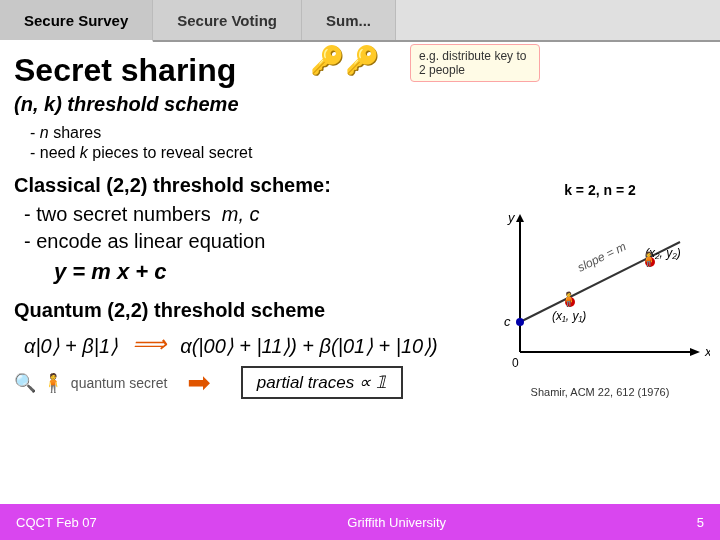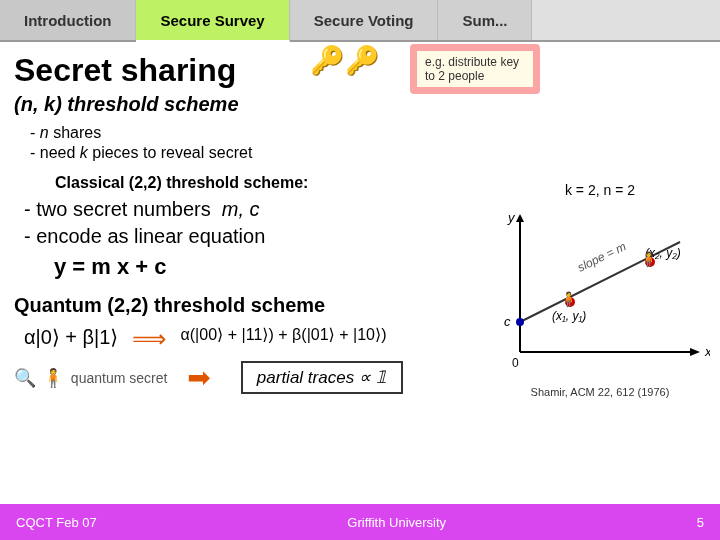--- a/index.html
+++ b/index.html
@@ -68,36 +68,36 @@
       font-size: 16px;
       margin-left: 16px;
       margin-bottom: 2px;
     }
     .bullet em {
       font-style: italic;
     }
 
     
     .classical-title {
-      font-size: 16px;
+      font-size: 20px;
       font-weight: bold;
       margin-top: 12px;
       margin-bottom: 6px;
-      margin-left: 41px;
     }
 
     .classical-body {
       font-size: 20px;
       margin-left: 10px;
       margin-bottom: 4px;
     }
     .classical-body em { font-style: italic; }
 
     .equation {
       font-size: 22px;
+      font-style: italic;
       font-weight: bold;
       margin-left: 40px;
       margin-top: 6px;
     }
 
     
     .quantum-title {
       font-size: 20px;
       font-weight: bold;
       margin-top: 14px;
@@ -107,24 +107,25 @@
     .cleve-ref {
       font-size: 13px;
       text-align: center;
       color: #333;
       margin-bottom: 6px;
     }
 
     
     .math-row {
       display: flex;
-      align-items: flex-start;
+      align-items: flex-end;
       gap: 14px;
       margin: 8px 0 8px 10px;
       font-size: 18px;
+      font-style: italic;
     }
 
     
     .bottom-bar {
       position: absolute;
       bottom: 0;
       left: 0;
       width: 720px;
       height: 36px;
       background: #d946ef;
@@ -144,21 +145,21 @@
       width: 220px;
       height: 180px;
     }
 
     
     .callout {
       position: absolute;
       right: 180px;
       top: 44px;
       background: #fffbe6;
-      border: 7px solid #fca5a5;
+      border: 1px solid #fca5a5;
       border-radius: 4px;
       font-size: 12px;
       padding: 4px 8px;
       max-width: 130px;
       color: #333;
     }
 
     
     .partial-box {
       display: inline-block;
@@ -187,23 +188,20 @@
     
     .arrow-deco {
       font-size: 24px;
       color: #e05500;
     }
   </style>
 </head>
 <body>
 
 <div class="tab-bar">
-  <div class="tab">
-    <span>Introduction</span>
-  </div>
   <div class="tab active">
     <span>Secure Survey</span>
   </div>
   <div class="tab">
     <span>Secure Voting</span>
   </div>
   <div class="tab">
     <span>Sum...</span>
   </div>
 </div>
@@ -223,21 +221,21 @@
   </div>
 
   <div class="bullet">
     - <em>n</em> shares
   </div>
   <div class="bullet">
     - need <em>k</em> pieces to reveal secret
   </div>
 
   <div class="graph-area">
-    <div style="font-size:14px; font-weight:normal; text-align:center; margin-bottom:4px;">k = 2, n = 2</div>
+    <div style="font-size:14px; font-weight:bold; text-align:center; margin-bottom:4px;">k = 2, n = 2</div>
     <svg class="graph-svg" viewBox="0 0 220 160">
 
       <line x1="30" y1="140" x2="200" y2="140" stroke="#000" stroke-width="2"></line>
       <line x1="30" y1="140" x2="30" y2="10" stroke="#000" stroke-width="2"></line>
 
       <polygon points="200,136 200,144 210,140" fill="#000"></polygon>
       <polygon points="26,10 34,10 30,2" fill="#000"></polygon>
 
       <line x1="30" y1="110" x2="190" y2="30" stroke="#333" stroke-width="2"></line>
 
@@ -269,21 +267,21 @@
   <div class="classical-body">
     - encode as linear equation
   </div>
   <div class="equation">y = m x + c</div>
 
   <div class="quantum-title">Quantum (2,2) threshold scheme</div>
 
   <div class="math-row">
     <span style="font-size:20px;">α|0⟩ + β|1⟩</span>
     <span class="arrow-deco">⟹</span>
-    <span style="font-size:16px;">α(|00⟩ + |11⟩) + β(|01⟩ + |10⟩)</span>
+    <span style="font-size:20px;">α(|00⟩ + |11⟩) + β(|01⟩ + |10⟩)</span>
   </div>
 
   <div style="display:flex; align-items:center; gap:20px; margin-top:6px;">
     <div style="display:flex; align-items:center; gap:6px;">
       <span style="font-size:18px;">🔍</span>
       <span style="font-size:18px;">🧍</span>
       <span style="font-size:14px; color:#555;">quantum secret</span>
     </div>
     <span class="arrow-deco" style="font-size:28px;">➡</span>
     <div class="partial-box">

